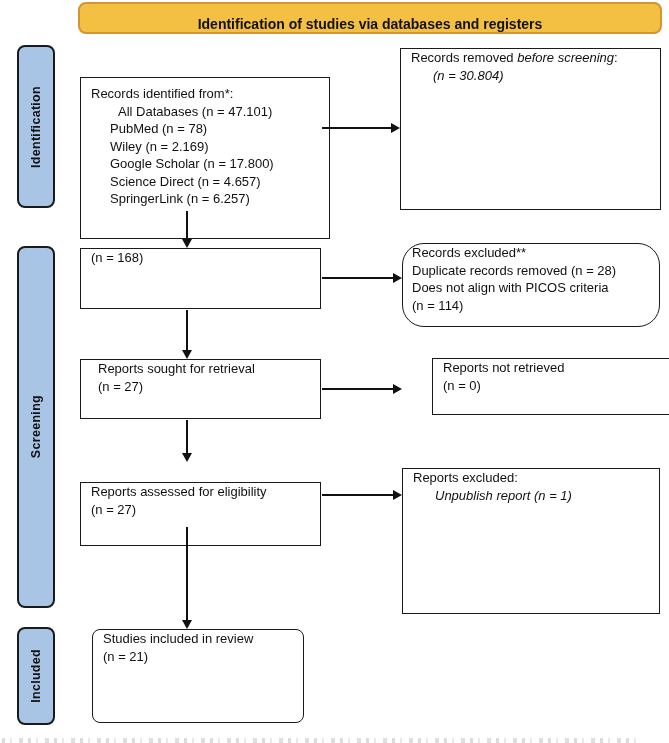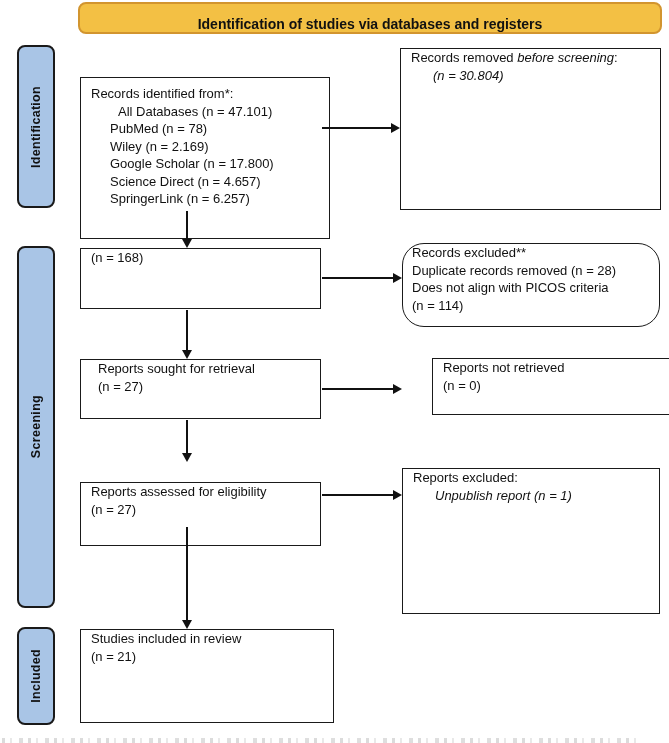--- a/index.html
+++ b/index.html
@@ -35,21 +35,21 @@
   }
   .vcenter{display:flex;flex-direction:column;}
   .box-identified{left:80px;top:48px;width:250px;height:162px;padding:7px 6px 0 10px;margin-top:29px;}
   .box-removed{left:400px;top:48px;width:261px;height:162px;padding-left:10px;}
   .box-screened{left:80px;top:248px;width:241px;height:61px;padding-left:10px;}
   .box-excluded-records{left:402px;top:243px;width:258px;height:84px;padding-left:9px;border-radius:22px;}
   .box-sought{left:80px;top:359px;width:241px;height:60px;padding-left:17px;}
   .box-notretrieved{left:402px;top:358px;width:258px;height:57px;padding-left:10px;margin-left:30px;}
   .box-assessed{left:80px;top:462px;width:241px;height:64px;padding-left:10px;margin-top:20px;}
   .box-excluded-reports{left:402px;top:468px;width:258px;height:146px;padding-left:10px;}
-  .box-included{left:80px;top:629px;width:254px;height:94px;padding-left:10px;}
+  .box-included{left:92px;top:629px;width:212px;height:94px;padding-left:10px;border-radius:8px;}
   .ind1{padding-left:27px;}
   .ind2{padding-left:19px;}
   .ind3{padding-left:22px;font-style:italic;}
   .line{position:absolute;background:var(--arrow,#111);}
   .vline{width:1.8px;}
   .hline{height:1.8px;}
   .ah-down{position:absolute;width:0;height:0;border-left:5px solid transparent;border-right:5px solid transparent;border-top:9px solid var(--arrow,#111);}
   .ah-right{position:absolute;width:0;height:0;border-top:5px solid transparent;border-bottom:5px solid transparent;border-left:9px solid var(--arrow,#111);}
   .caption-strip{
     position:absolute;left:2px;top:738px;width:640px;height:5px;opacity:.45;

